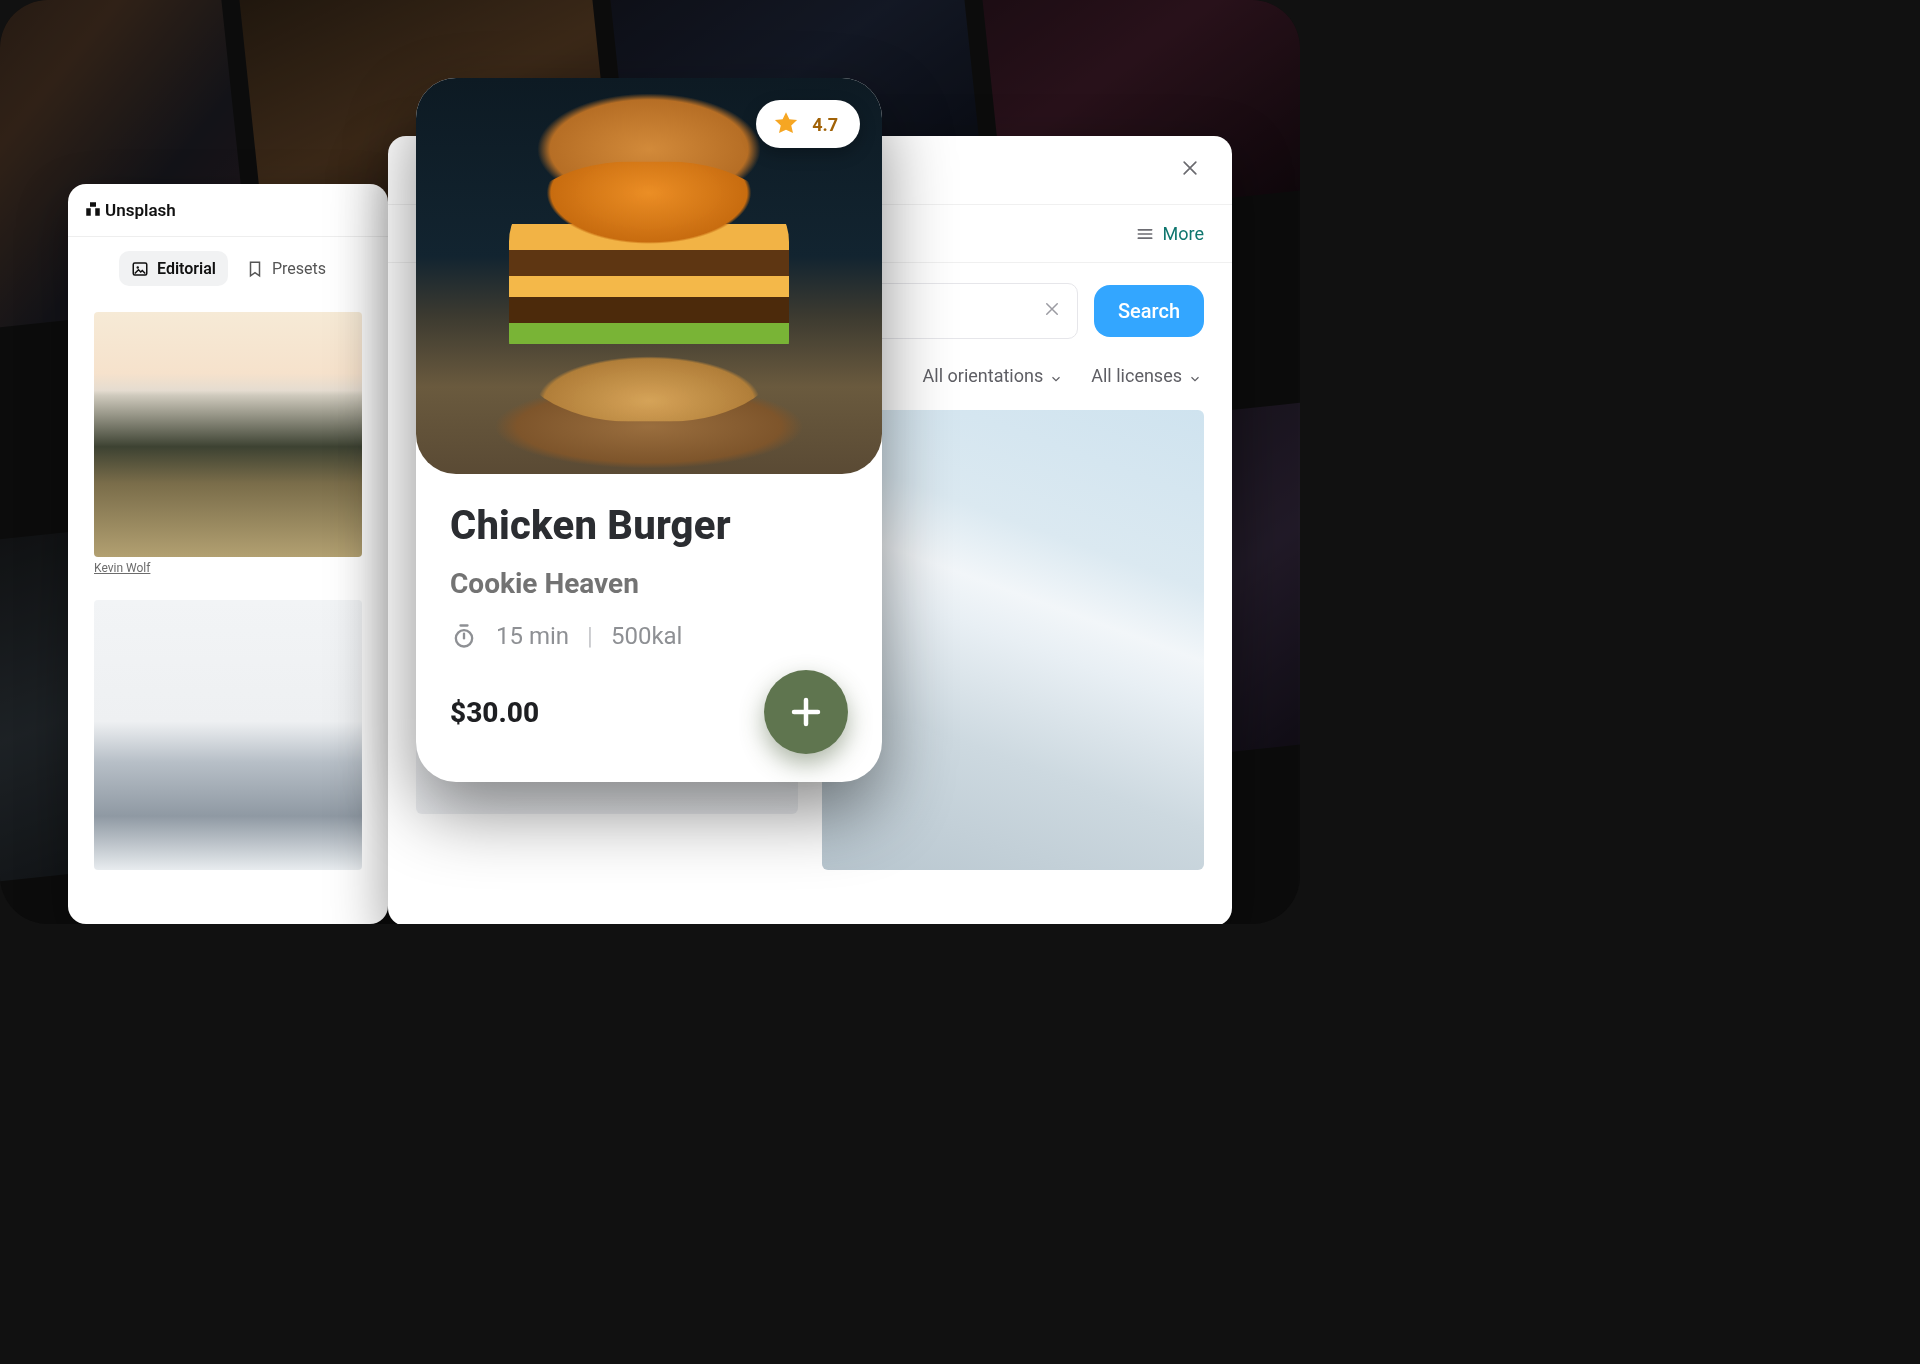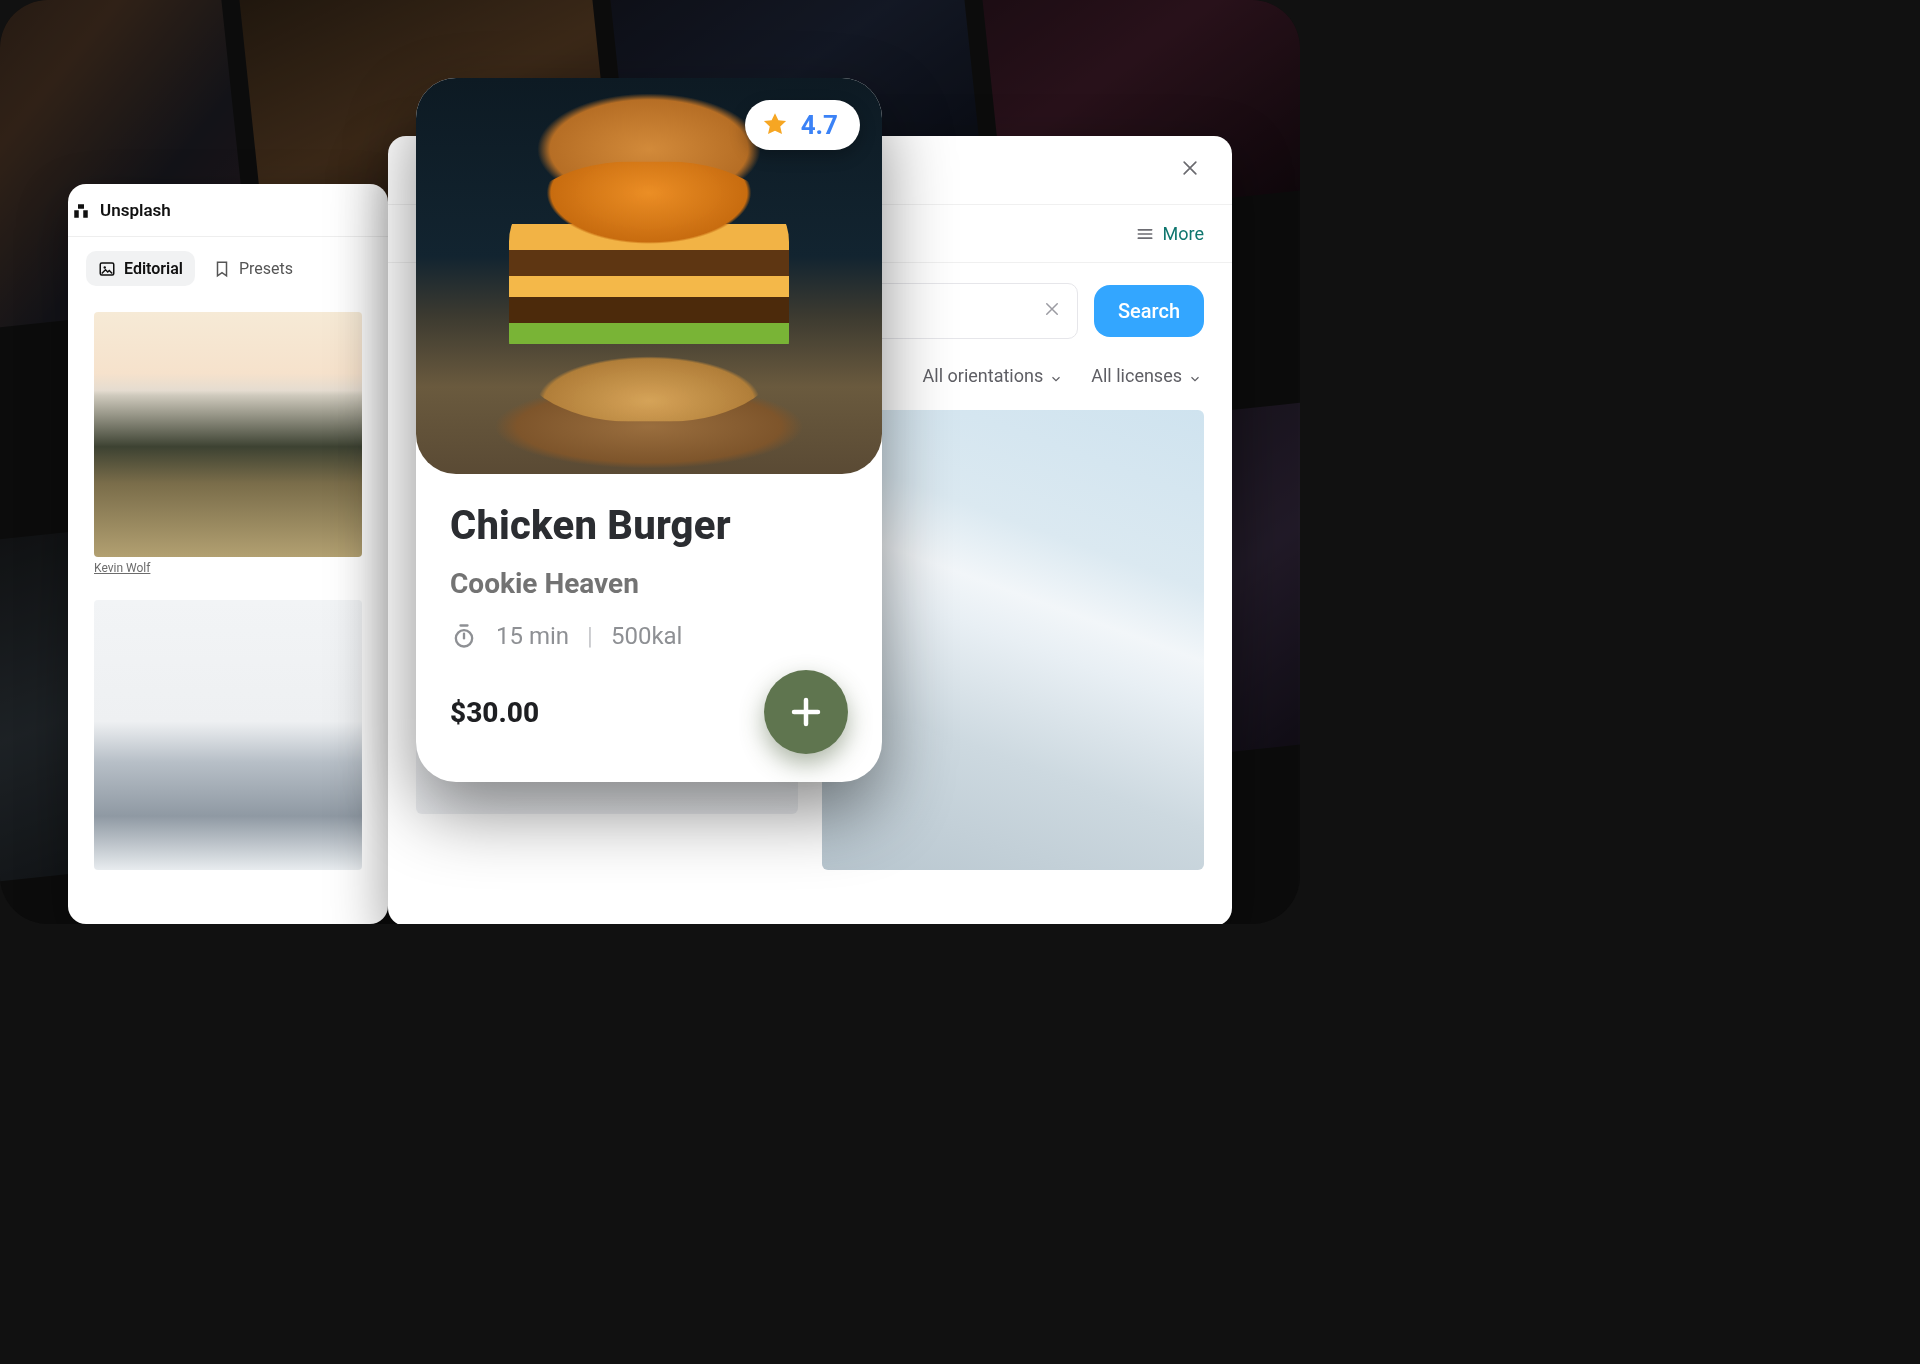--- a/index.html
+++ b/index.html
@@ -43,29 +43,30 @@
   .panel-small {
     position: absolute;
     left: 68px; top: 184px;
     width: 320px; height: 740px;
     background: #fff;
     border-radius: 18px;
     box-shadow: 0 20px 50px rgba(0,0,0,.35);
     overflow: hidden;
   }
   .panel-small .hdr {
-    display:flex; align-items:flex-end; gap:10px;
-    padding: 16px 4px;
+    display:flex; align-items:flex-start; gap:3px;
+    padding: 16px 16px;
     border-bottom: 1px solid #eee;
   }
   .panel-small .hdr .logo { width:18px;height:18px; }
   .panel-small .hdr .brand { font-weight:600; font-size:17px; color:#111;}
   .panel-small .tabs {
     display:flex; align-items:center; gap:18px;
     padding: 14px 18px 10px;
+    margin-left: 33px;
   }
   .tab-pill {
     display:flex;align-items:center;gap:8px;
     background:#f1f2f3; border-radius:10px;
     padding:8px 12px; font-weight:600; font-size:16px; color:#111;
   }
   .tab-plain {
     display:flex;align-items:center;gap:8px;
     font-size:16px; color:#555;
   }
@@ -164,21 +165,21 @@
     filter: saturate(1.2) contrast(1.05);
     border-radius: 120px / 80px;
   }
   .rating-pill {
     position:absolute; top:22px; right:22px;
     background:#fff; border-radius:999px;
     display:flex;align-items:center;gap:12px;
     padding:10px 22px 10px 16px;
     box-shadow:0 6px 16px rgba(0,0,0,.25);
   }
-  .rating-pill .num { font-size:26px; font-weight:700; color:#3b82f6;}
+  .rating-pill .num { font-size:18px; font-weight:700; color:#a16207;}
   .food-body { padding: 28px 34px 0; }
   .food-title { font-size:40px; font-weight:800; color:#2b2d31; letter-spacing:.2px;}
   .food-sub { font-size:28px; color:#737373; margin-top:18px; font-weight:700;}
   .meta-row { display:flex;align-items:center;gap:18px;color:#8e9094;font-size:24px;margin-top:22px;}
   .sep { color:#c7c8cc;}
   .price-row { display:flex;align-items:center;justify-content:space-between; margin-top:20px;}
   .price { font-size:28px; font-weight:800; color:#1e1f22;}
   .add-btn {
     width:84px;height:84px;border-radius:50%;
     background:#5f754f; display:flex;align-items:center;justify-content:center;

